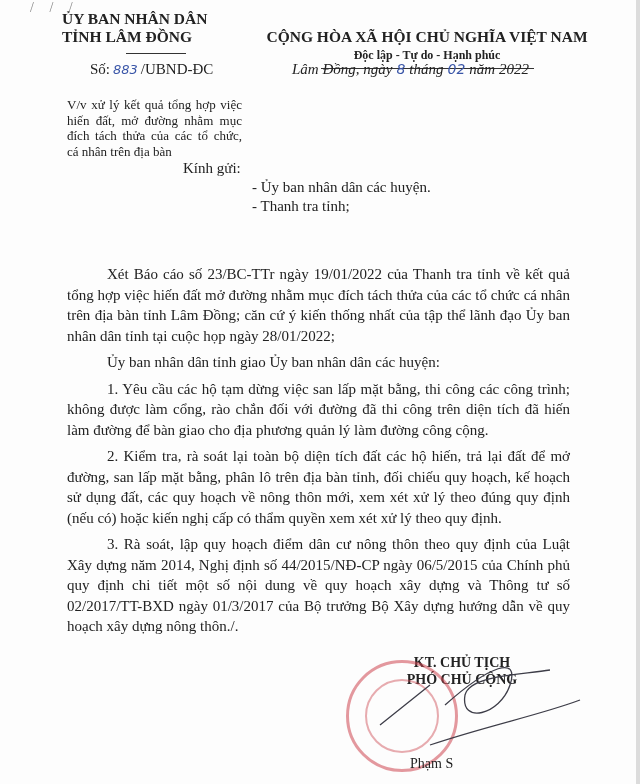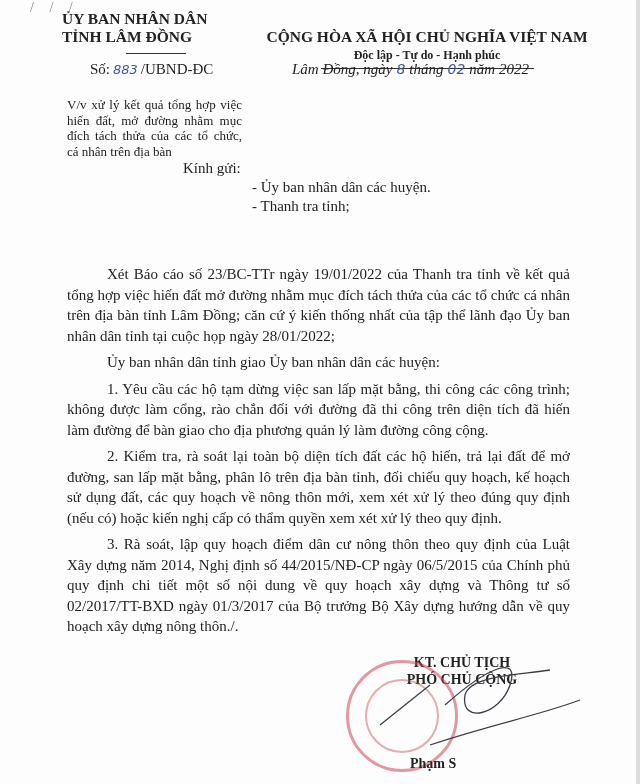--- a/index.html
+++ b/index.html
@@ -38,21 +38,21 @@
   .received { position: absolute; left: 69px; top: 634px; font-size: 11.5px; line-height: 14.5px; }
   .received .title { font-weight: bold; font-style: italic; font-size: 13px; }
 
   .sign { position: absolute; left: 372px; top: 622px; width: 180px; text-align: center; margin-top: 32px; }
   .sign .r { font-weight: bold; font-size: 14px; line-height: 17px; }
   .seal { position: absolute; left: 346px; top: 660px; width: 112px; height: 112px; border-radius: 50%;
           border: 3px solid rgba(205,70,80,0.55); box-sizing: border-box; }
   .seal .inner { position: absolute; left: 16px; top: 16px; width: 74px; height: 74px; border-radius: 50%;
           border: 2px solid rgba(205,70,80,0.45); box-sizing: border-box; }
   .sig { position: absolute; left: 370px; top: 655px; }
-  .signer { position: absolute; left: 410px; top: 756px; font-weight: bold; font-size: 14px; }
+  .signer { position: absolute; left: 410px; top: 756px; font-weight: normal; font-size: 14px; }
 </style>
 </head>
 <body>
 
 <div class="page">
   <div class="scribble">/ / /</div>
 
   <div class="hdr-left">
     <div class="org">ỦY BAN NHÂN DÂN</div>
     <div class="org">TỈNH LÂM ĐỒNG</div>

